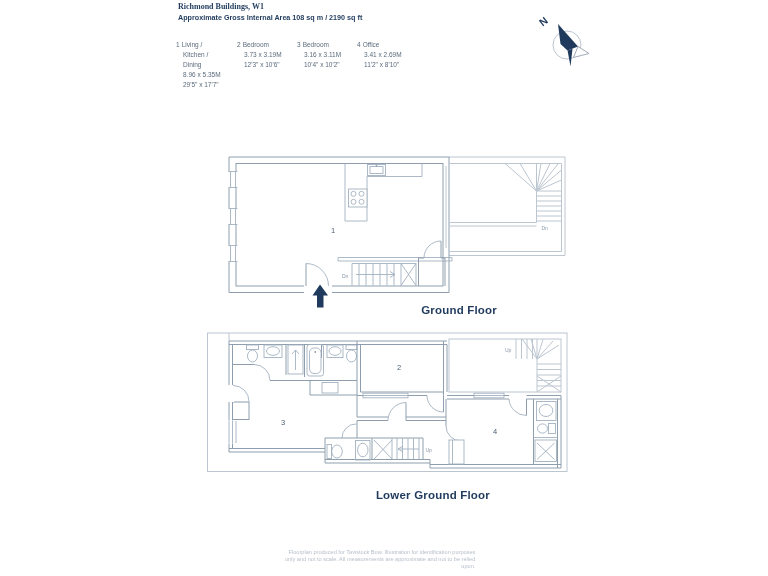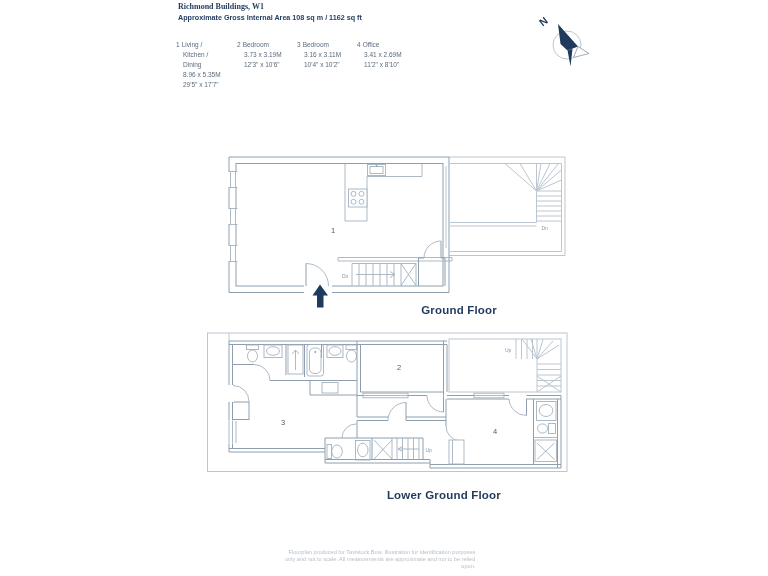--- a/index.html
+++ b/index.html
@@ -24,21 +24,21 @@
   .wf{stroke:#8e9eae;fill:#ffffff;stroke-width:1;}
   .ff{stroke:#a3b1bf;fill:#ffffff;stroke-width:0.9;}
   text{font-family:"Liberation Sans", sans-serif;}
   .lbl{fill:#4a5c70;font-size:7.5px;}
   .stair-lbl{fill:#8a97a6;font-size:5px;}
 </style>
 </head>
 <body>
 
 <div id="title" class="abs">Richmond Buildings, W1</div>
-<div id="subtitle" class="abs">Approximate Gross Internal Area 108 sq m / 1162 sq ft</div>
+<div id="subtitle" class="abs">Approximate Gross Internal Area 108 sq m / 2190 sq ft</div>
 
 <div class="leg-col" style="left:176px">
   <div class="leg-line"><span class="leg-num">1</span><span>Living /</span></div>
   <div class="leg-line ind">Kitchen /</div>
   <div class="leg-line ind">Dining</div>
   <div class="leg-line ind">8.96 x 5.35M</div>
   <div class="leg-line ind">29'5" x 17'7"</div>
 </div>
 <div class="leg-col" style="left:237px">
   <div class="leg-line"><span class="leg-num">2</span><span>Bedroom</span></div>
@@ -50,21 +50,21 @@
   <div class="leg-line ind">3.16 x 3.11M</div>
   <div class="leg-line ind">10'4" x 10'2"</div>
 </div>
 <div class="leg-col" style="left:357px">
   <div class="leg-line"><span class="leg-num">4</span><span>Office</span></div>
   <div class="leg-line ind">3.41 x 2.69M</div>
   <div class="leg-line ind">11'2" x 8'10"</div>
 </div>
 
 <div class="floor-label" style="left:297px;top:304px">Ground Floor</div>
-<div class="floor-label" style="left:301px;top:489px">Lower Ground Floor</div>
+<div class="floor-label" style="left:290px;top:489px">Lower Ground Floor</div>
 
 <div id="footer" class="abs">
   <div>Floorplan produced for Tavistock Bow. Illustration for identification purposes</div>
   <div>only and not to scale. All measurements are approximate and not to be relied</div>
   <div>upon.</div>
 </div>
 
 <svg width="768" height="576" viewBox="0 0 768 576">
 
   <g>

